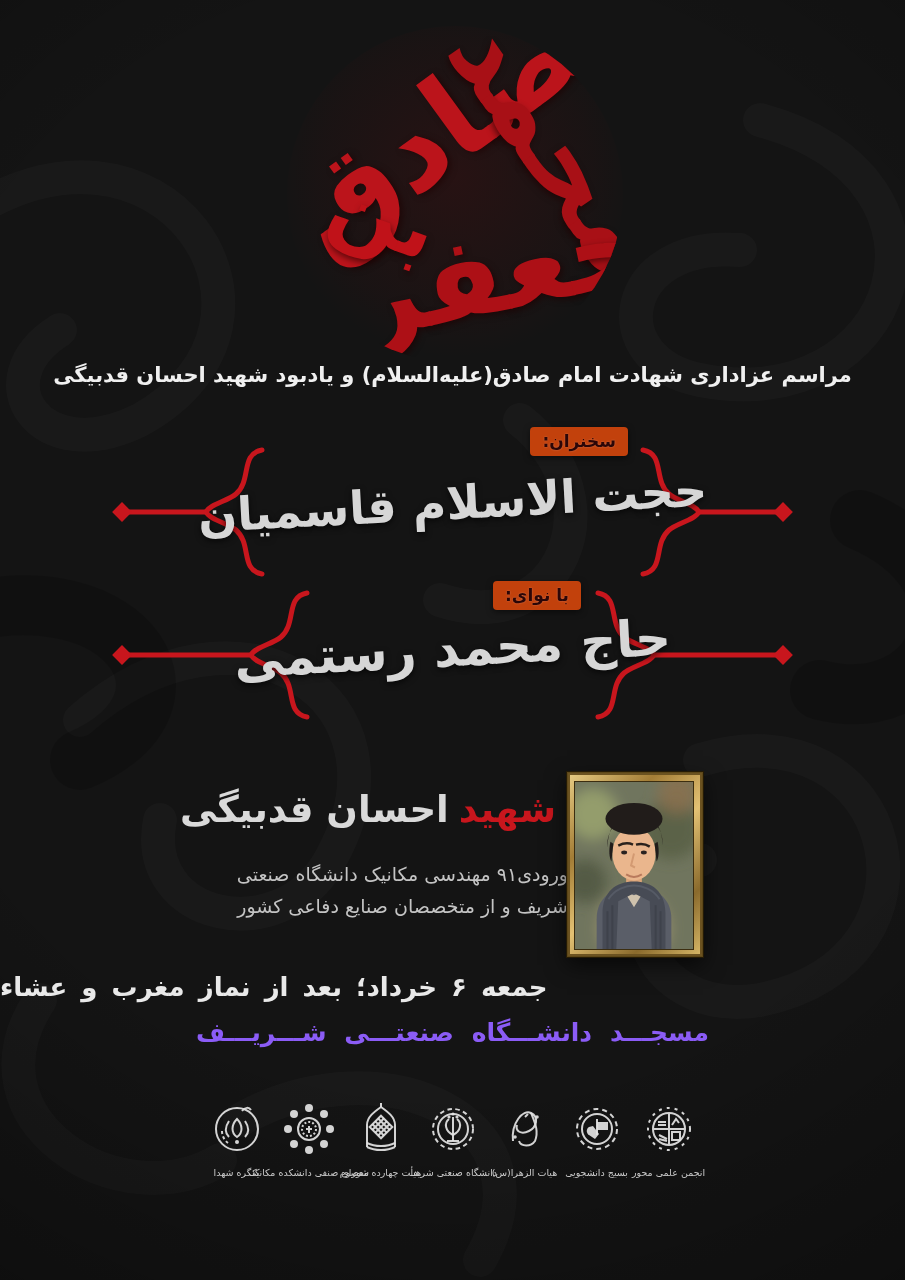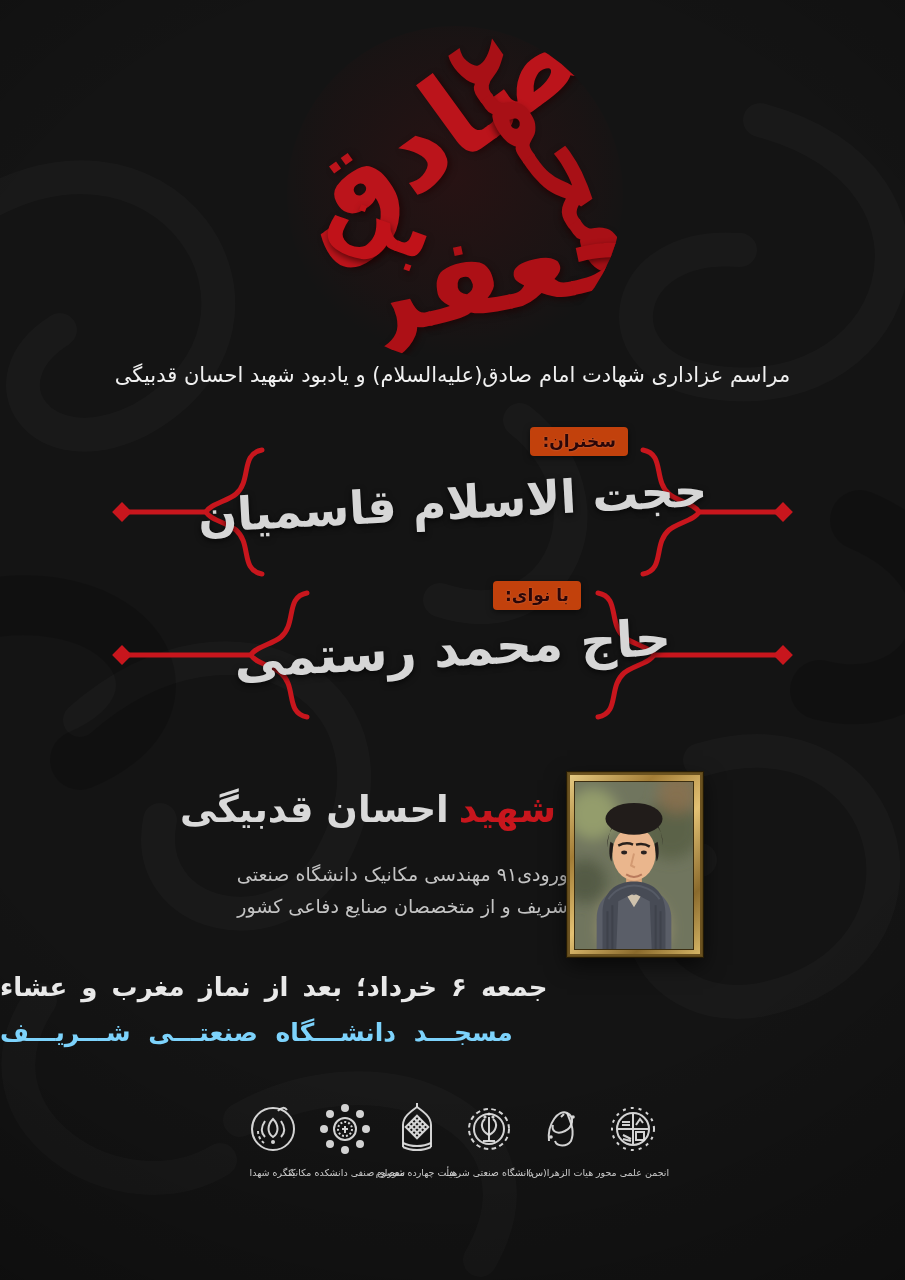--- a/index.html
+++ b/index.html
@@ -18,21 +18,21 @@
     left:287px;top:26px;width:336px;height:336px;border-radius:50%;overflow:hidden;
     background:radial-gradient(circle at 50% 45%, rgba(140,10,14,.16), rgba(140,10,14,.05) 55%, transparent 72%);
   }
   .cg{position:absolute;font-weight:bold;line-height:1;white-space:nowrap;
       text-shadow:2px 3px 6px rgba(30,0,0,.6);}
   .cg1{font-size:118px;top:22px;left:-24px;transform:rotate(-36deg);color:#bb141b;}
   .cg2{font-size:110px;top:64px;left:128px;transform:rotate(55deg);color:#a81016;}
   .cg3{font-size:84px;top:148px;left:44px;transform:rotate(20deg);color:#c01219;}
   .cg4{font-size:114px;top:188px;left:64px;transform:rotate(-12deg);color:#ad1016;}
   
-  .main-title{left:0;right:0;top:363px;text-align:center;font-size:21px;font-weight:normal;
+  .main-title{left:0;right:0;top:363px;text-align:center;font-size:21px;font-weight:bold;
     color:#f0f0f0;letter-spacing:.2px;}
   
   .row-svg{position:absolute;left:0;width:905px;height:152px;z-index:2;}
   .row1-svg{top:436px;} .row2-svg{top:579px;}
   .row-label{
     position:absolute;z-index:3;background:#c2410c;color:#2c0607;font-weight:bold;
     font-size:17px;padding:4px 12px 5px;border-radius:4px;line-height:1.2;
     text-shadow:0 0 2px rgba(255,255,255,.28);box-shadow:0 2px 6px rgba(0,0,0,.5);
   }
   .label1{top:427px;right:277px;} .label2{top:581px;right:324px;}
@@ -54,22 +54,22 @@
     left:567px;top:772px;width:136px;height:185px;box-sizing:border-box;padding:8px;
     background:linear-gradient(135deg,#e8cd85,#a37d36 28%,#e3c173 52%,#8a6a2c 78%,#d9b968);
     border:1px solid #5d4718;
     box-shadow:0 0 0 1px #241a05, inset 0 0 0 2px #6b5220, 0 8px 20px rgba(0,0,0,.65);
   }
   .photo{width:100%;height:100%;border:1px solid #3c2e10;background:#70755e;overflow:hidden;}
   .photo svg{display:block;width:100%;height:100%;}
   
   .schedule-datetime{left:0;right:0;top:972px;text-align:left;font-size:26px;
     font-weight:bold;color:#e9e9e9;word-spacing:5px;}
-  .schedule-location{left:0;right:0;top:1018px;text-align:left;font-size:25px;
-    font-weight:bold;color:#7dd3fc;word-spacing:9px;}
+  .schedule-location{left:0;right:0;top:1018px;text-align:center;font-size:25px;
+    font-weight:bold;color:#8b5cf6;word-spacing:9px;}
   
   .footer{left:0;top:1101px;width:905px;display:flex;justify-content:center;gap:6px;z-index:2;}
   .logo-item{position:relative;width:66px;height:96px;}
   .logo-badge{display:block;margin:0 auto;}
   .logo-badge *{vector-effect:non-scaling-stroke;}
   .logo-caption{position:absolute;top:66px;left:50%;transform:translateX(-50%);
     white-space:nowrap;font-size:9.5px;color:#c9c9c9;}
   svg .stroke{stroke:#e4e4e4;fill:none;stroke-width:2;opacity:.92;}
   svg .fillw{fill:#e4e4e4;opacity:.92;}
 </style>
@@ -196,20 +196,30 @@
         <circle class="stroke" cx="28" cy="28" r="16"></circle>
         <path class="stroke" d="M28 13 V43 M13 28 H43"></path>
         <rect class="stroke" x="31" y="31" width="8" height="8"></rect>
         <path class="stroke" d="M17 21 h8 M17 24 h8"></path>
         <path class="stroke" d="M31 24 l4 -6 l3 4"></path>
         <path class="stroke" d="M18 34 l8 4 M18 38 l8 2"></path>
       </svg>
       <div class="logo-caption">انجمن علمی محور</div>
     </div>
 
+    <div class="logo-item">
+      <svg class="logo-badge" width="56" height="56" viewBox="0 0 56 56">
+        <circle class="stroke" cx="28" cy="28" r="20" stroke-dasharray="5 4" stroke-width="5"></circle>
+        <circle class="stroke" cx="28" cy="28" r="15"></circle>
+        <rect class="fillw" x="28" y="21" width="11" height="8"></rect>
+        <path class="stroke" d="M28 18 V34"></path>
+        <path class="fillw" d="M20 26 c-3 2 -3 6 0 8 l6 4 l4 -5 l-6 -8 Z"></path>
+      </svg>
+      <div class="logo-caption">بسیج دانشجویی</div>
+    </div>
 
     <div class="logo-item">
       <svg class="logo-badge" width="56" height="56" viewBox="0 0 56 56">
         <path class="stroke" stroke-width="3.2" d="M16 40 C14 22 26 8 34 12 C42 16 40 26 32 30 C24 34 18 30 20 24"></path>
         <path class="stroke" stroke-width="3.2" d="M34 12 C38 22 42 30 38 40 C34 46 24 46 22 40"></path>
         <path class="stroke" d="M28 16 l3 -3"></path>
         <circle class="fillw" cx="40" cy="16" r="1.8"></circle>
         <circle class="fillw" cx="18" cy="36" r="1.8"></circle>
       </svg>
       <div class="logo-caption">هیات الزهرا(س)</div>

